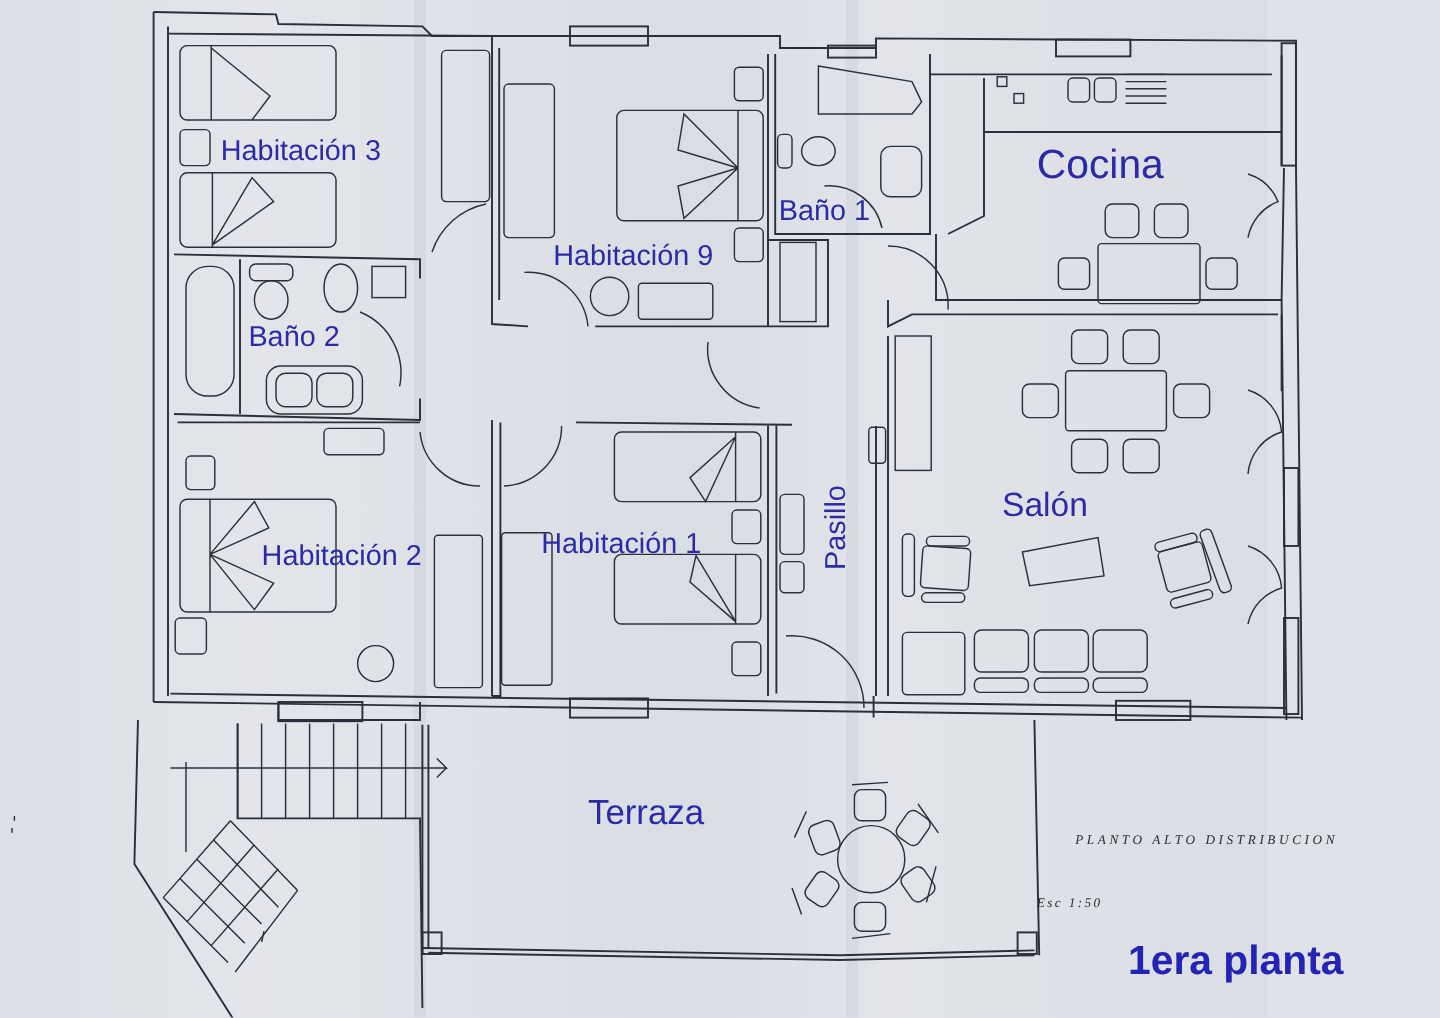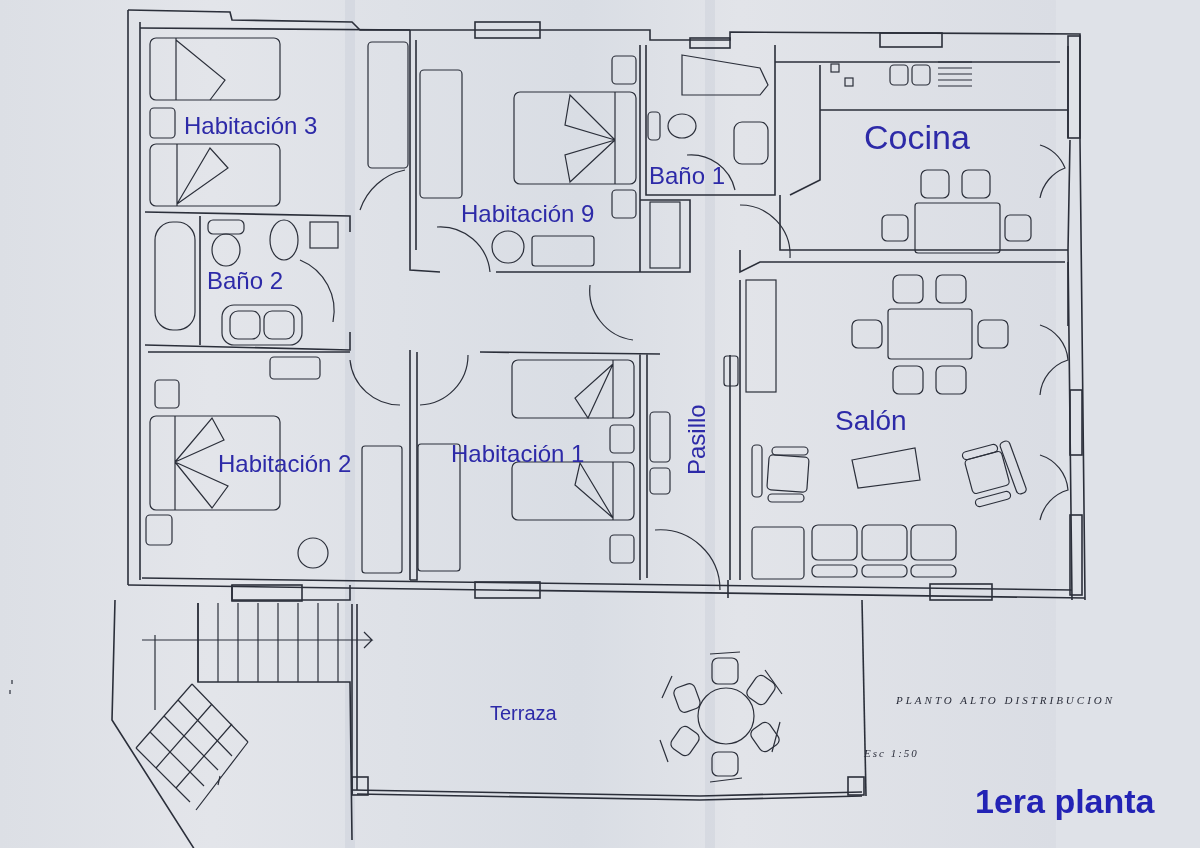--- a/index.html
+++ b/index.html
@@ -222,19 +222,19 @@
 
   <div class="label" style="left:184px; top:114px;">Habitación 3</div>
   <div class="label" style="left:461px; top:202px;">Habitación 9</div>
   <div class="label" style="left:649px; top:164px;">Baño 1</div>
   <div class="label" style="left:864px; top:120px; font-size:34px;">Cocina</div>
   <div class="label" style="left:207px; top:269px;">Baño 2</div>
   <div class="label" style="left:835px; top:407px; font-size:28px;text-align:right;">Salón</div>
   <div class="label" style="left:218px; top:452px;">Habitación 2</div>
   <div class="label" style="left:451px; top:413px;margin-top:29px;">Habitación 1</div>
   <div class="label vert" style="left:685px; top:475px;">Pasillo</div>
-  <div class="label" style="left:490px; top:703px; font-size:20px;">Terraza</div>
+  <div class="label" style="left:490px; top:664px; font-size:29px;">Terraza</div>
 
   <div class="hand" style="left:896px; top:694px;">PLANTO ALTO DISTRIBUCION</div>
   <div class="hand" style="left:864px; top:747px; letter-spacing:2px;">Esc 1:50</div>
 
-  <div class="title" style="left:940px; top:782px;margin-left:35px;">1era planta</div>
+  <div class="title" style="left:940px; top:782px;">1era planta</div>
 </div>
 
 </body></html>

